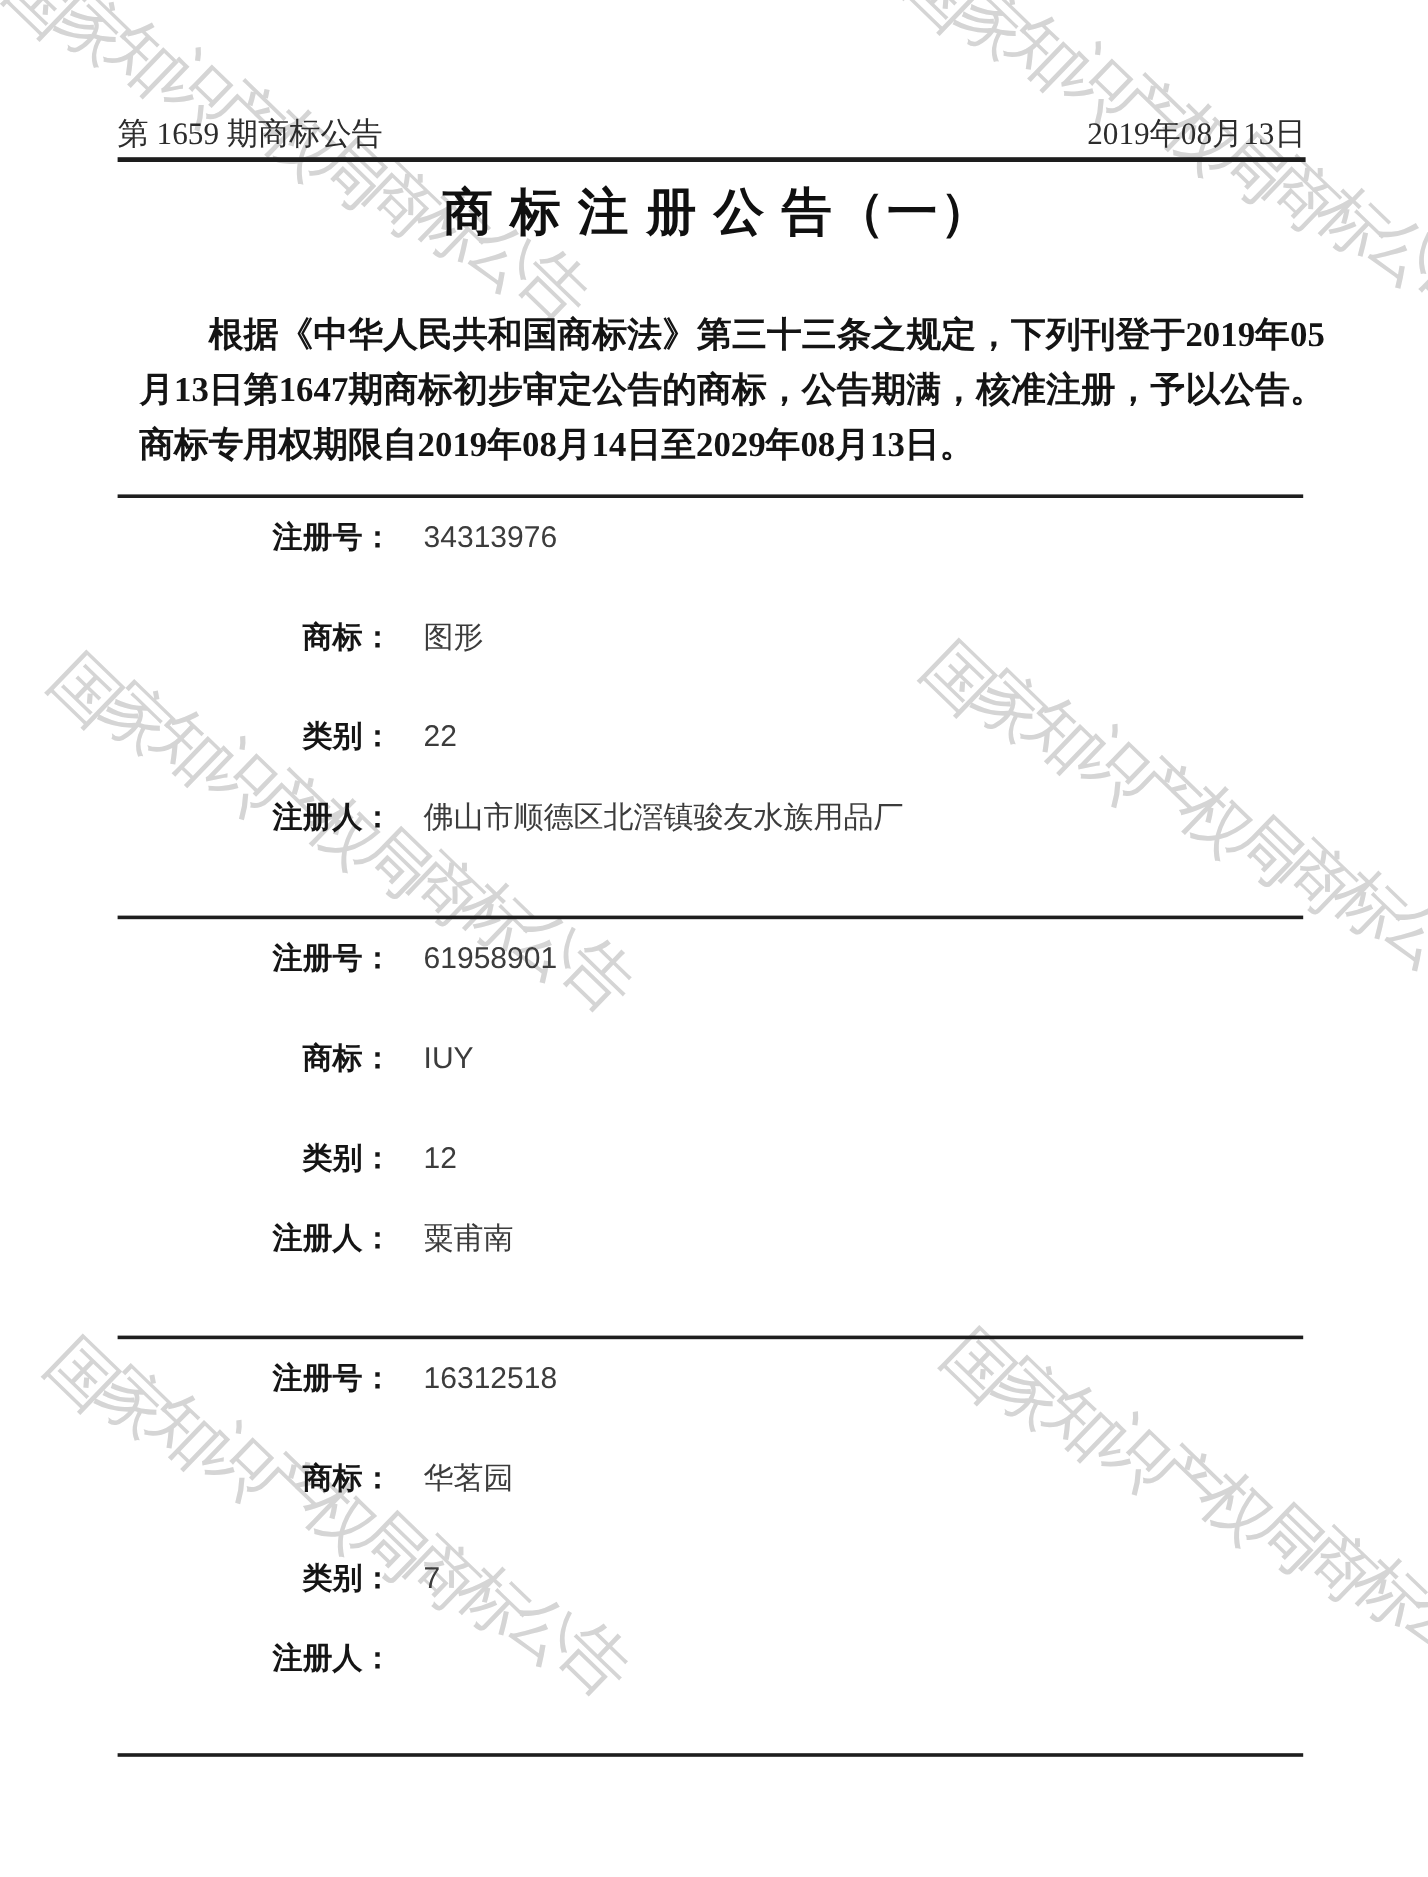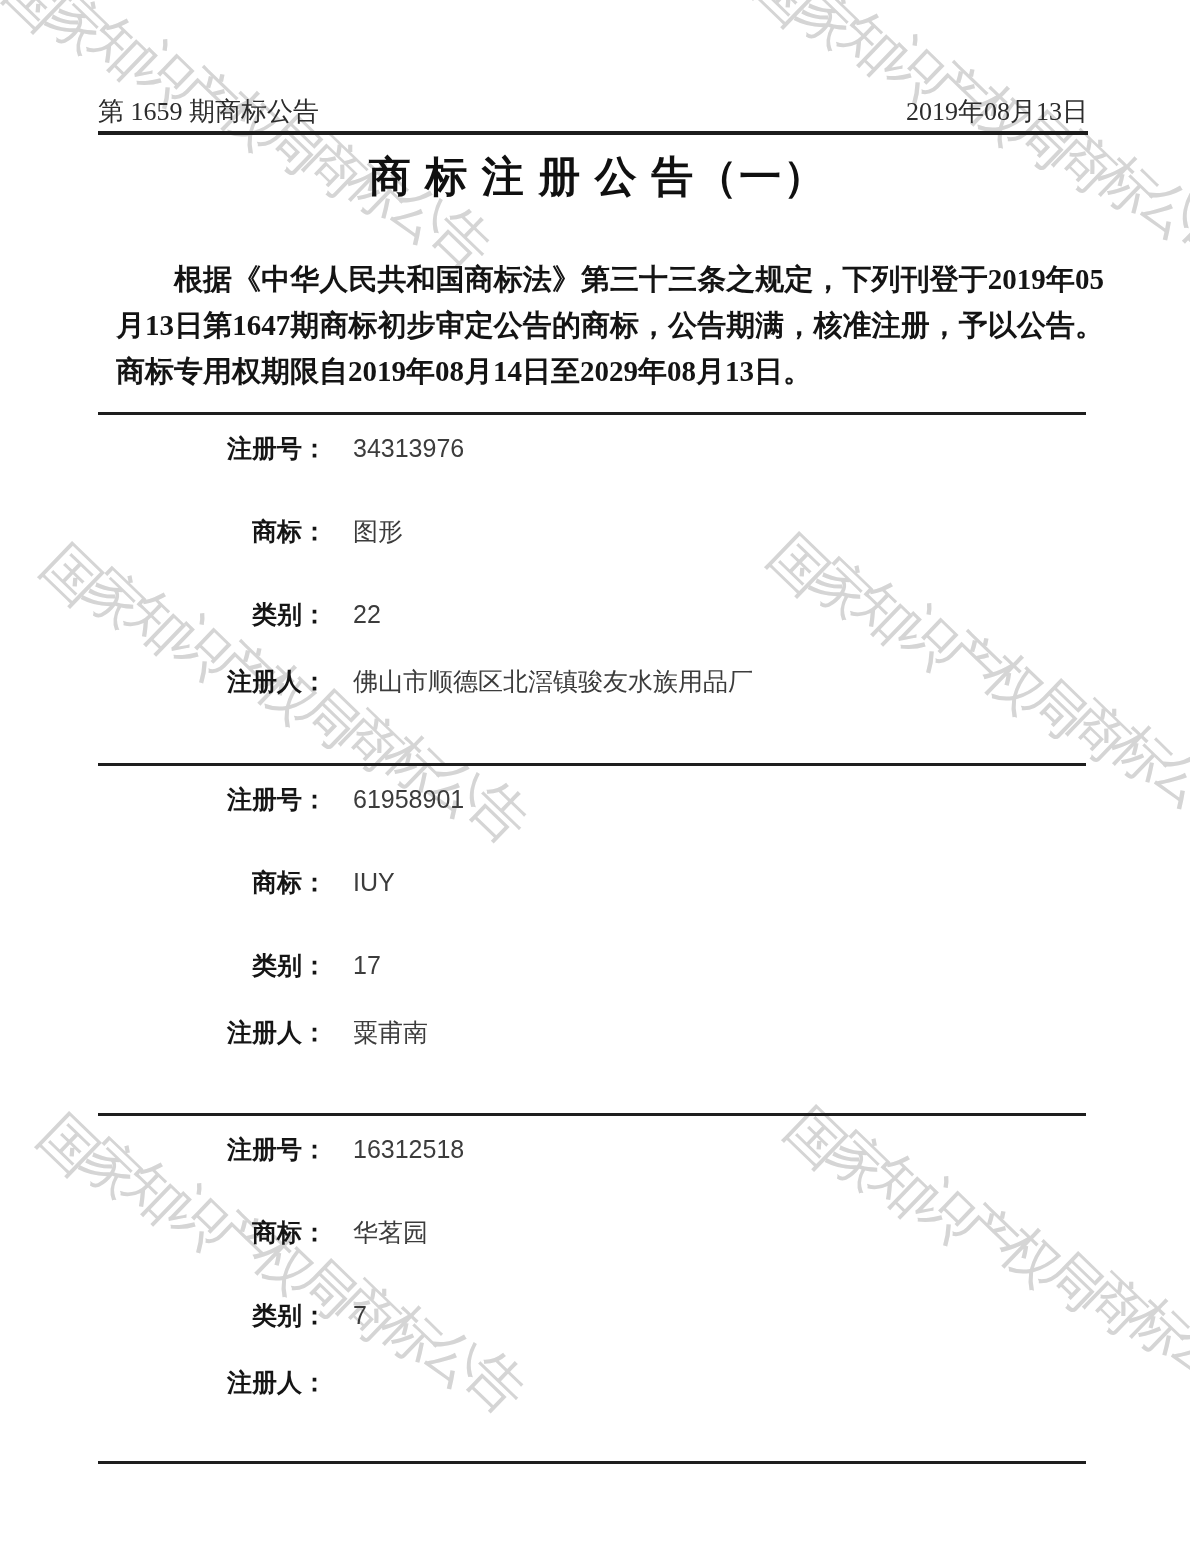--- a/index.html
+++ b/index.html
@@ -143,21 +143,21 @@
     <div class="row r1">
       <span class="lbl">注册号：</span>
       <span class="val">61958901</span>
     </div>
     <div class="row r2">
       <span class="lbl">商标：</span>
       <span class="val">IUY</span>
     </div>
     <div class="row r3">
       <span class="lbl">类别：</span>
-      <span class="val">17</span>
+      <span class="val">12</span>
     </div>
     <div class="row r4">
       <span class="lbl">注册人：</span>
       <span class="val">粟甫南</span>
     </div>
   </section>
 
   <div class="sep sep-3"></div>
   <section class="entry entry-3">
     <div class="row r1">

